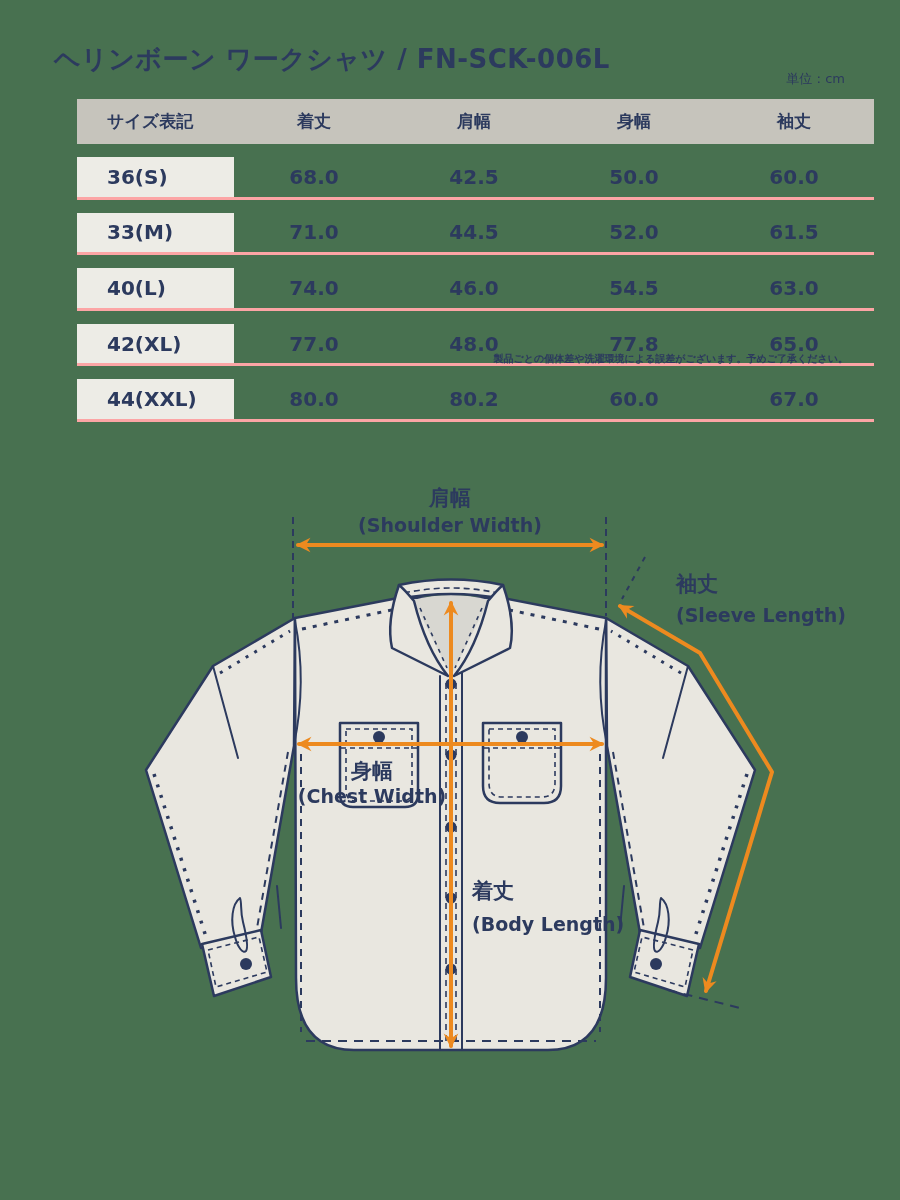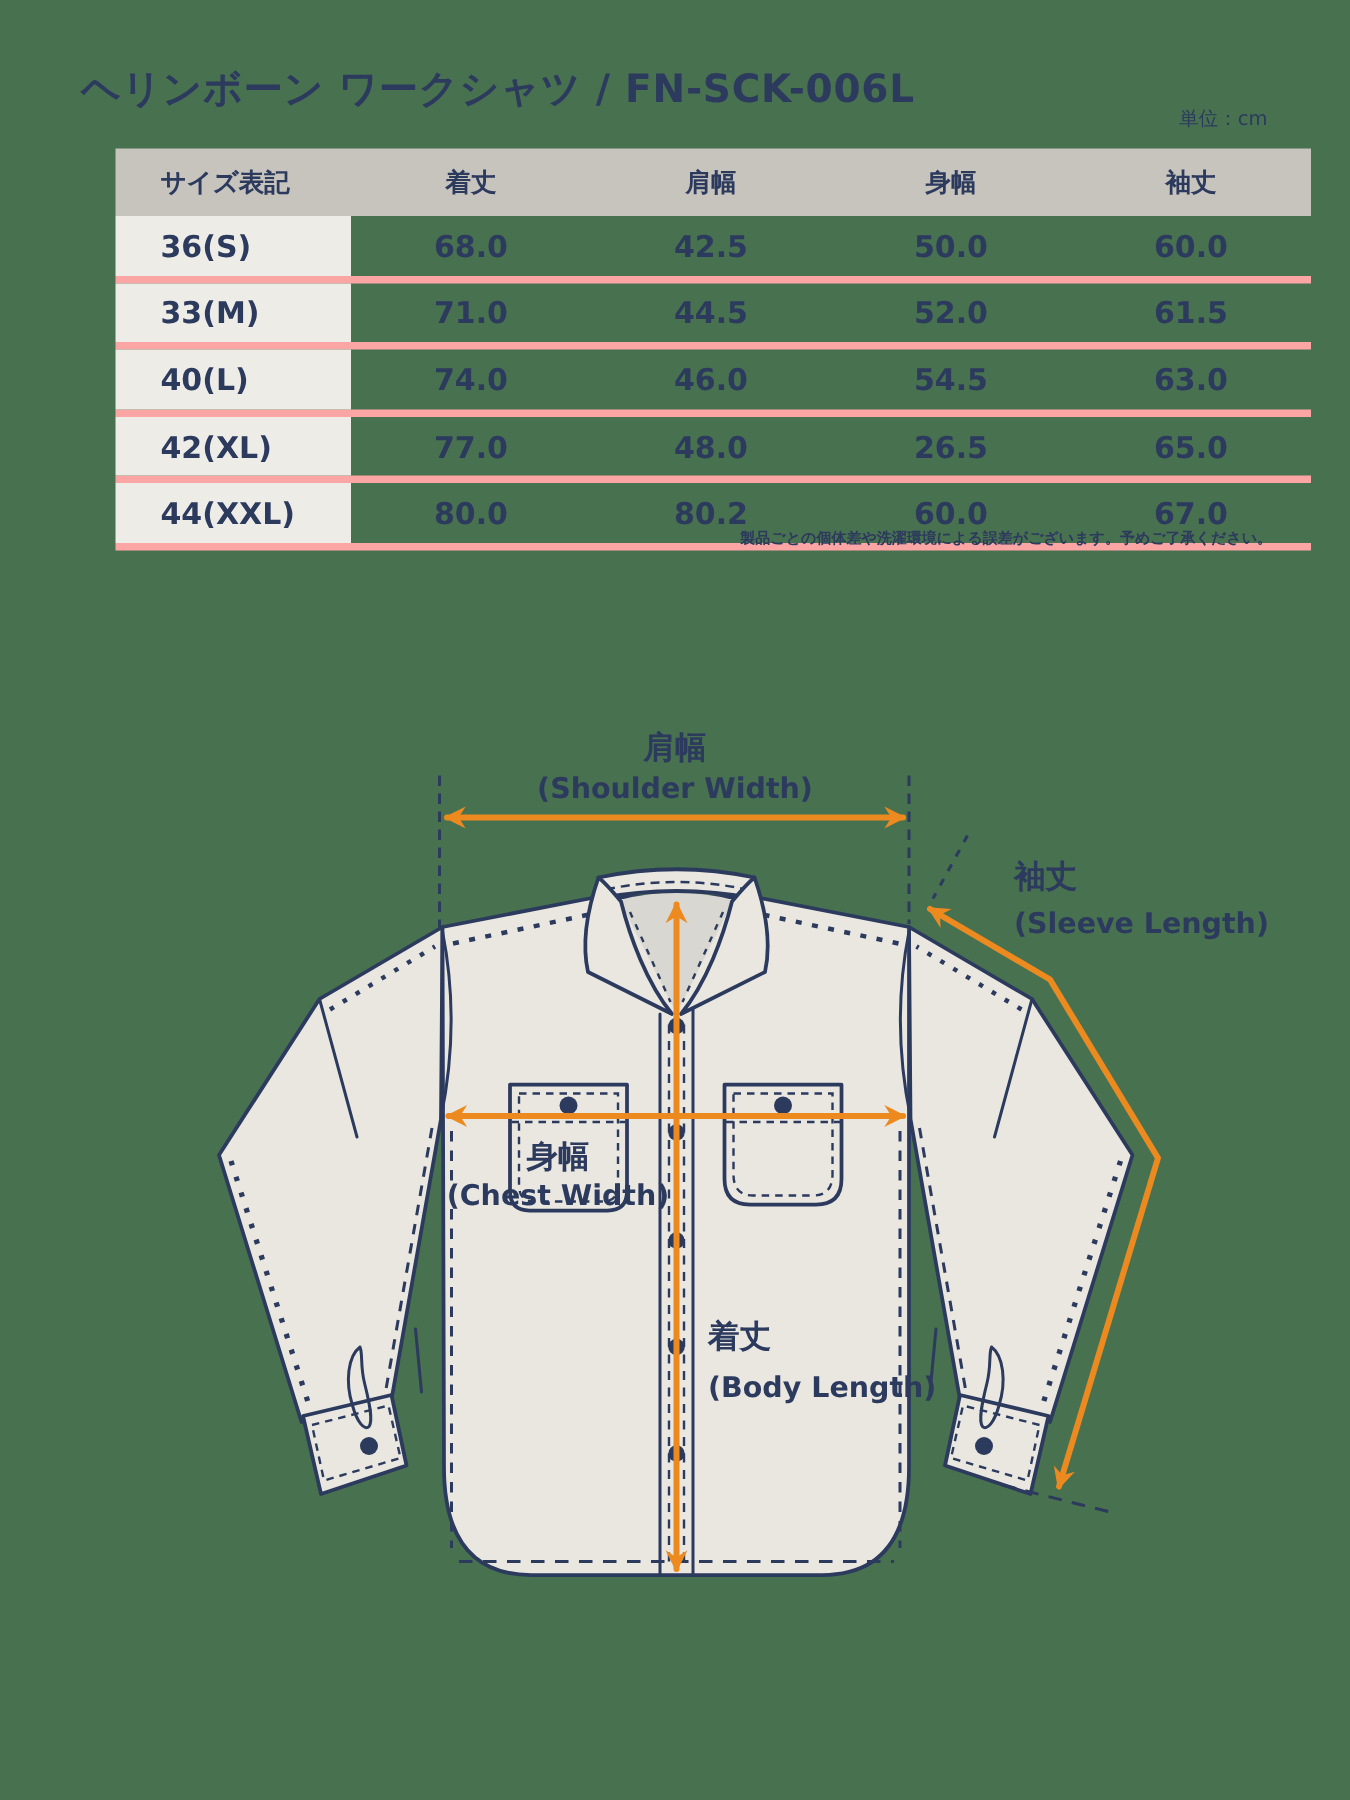--- a/index.html
+++ b/index.html
@@ -12,21 +12,21 @@
   .page-title{
     position:absolute;left:54px;top:42px;
     font-size:26px;font-weight:bold;letter-spacing:.5px;color:#2c3a5e;
   }
   .unit-label{
     position:absolute;right:55px;top:70px;
     font-size:13px;font-weight:normal;color:#2c3a5e;
   }
   .size-table{position:absolute;left:53px;top:99px;width:797px;padding-left:24px;}
   .thead{display:flex;height:45px;background:#c6c4bc;}
-  .trow{display:flex;height:39.6px;border-bottom:5px solid #fca5a5;}
+  .trow{display:flex;height:39.6px;border-bottom:3px solid #fca5a5;margin-top:13px;}
   .cell{display:flex;align-items:center;justify-content:center;
         font-weight:bold;color:#2c3a5e;}
   .thead .cell{font-size:17px;}
   .trow .cell{font-size:20px;}
   .col-label{width:157px;justify-content:flex-start;padding-left:30px;box-sizing:border-box;}
   .trow .col-label{background:#edece6;}
   .col-val{width:160px;}
   .table-note{
     position:absolute;top:352px;right:52px;
     font-size:10px;font-weight:bold;color:#2c3a5e;
@@ -75,21 +75,21 @@
     <div class="cell col-label">40(L)</div>
     <div class="cell col-val">74.0</div>
     <div class="cell col-val">46.0</div>
     <div class="cell col-val">54.5</div>
     <div class="cell col-val">63.0</div>
   </div>
   <div class="trow">
     <div class="cell col-label">42(XL)</div>
     <div class="cell col-val">77.0</div>
     <div class="cell col-val">48.0</div>
-    <div class="cell col-val">26.5</div>
+    <div class="cell col-val">77.8</div>
     <div class="cell col-val">65.0</div>
   </div>
   <div class="trow">
     <div class="cell col-label">44(XXL)</div>
     <div class="cell col-val">80.0</div>
     <div class="cell col-val">80.2</div>
     <div class="cell col-val">60.0</div>
     <div class="cell col-val">67.0</div>
   </div>
 </div>

